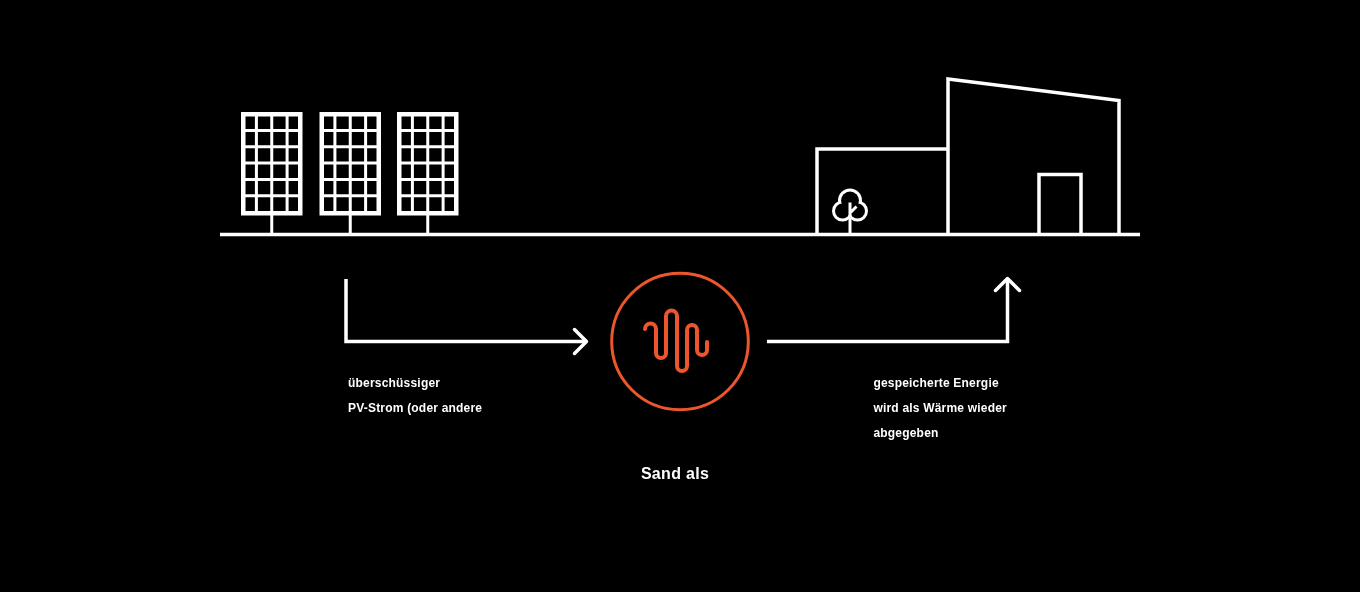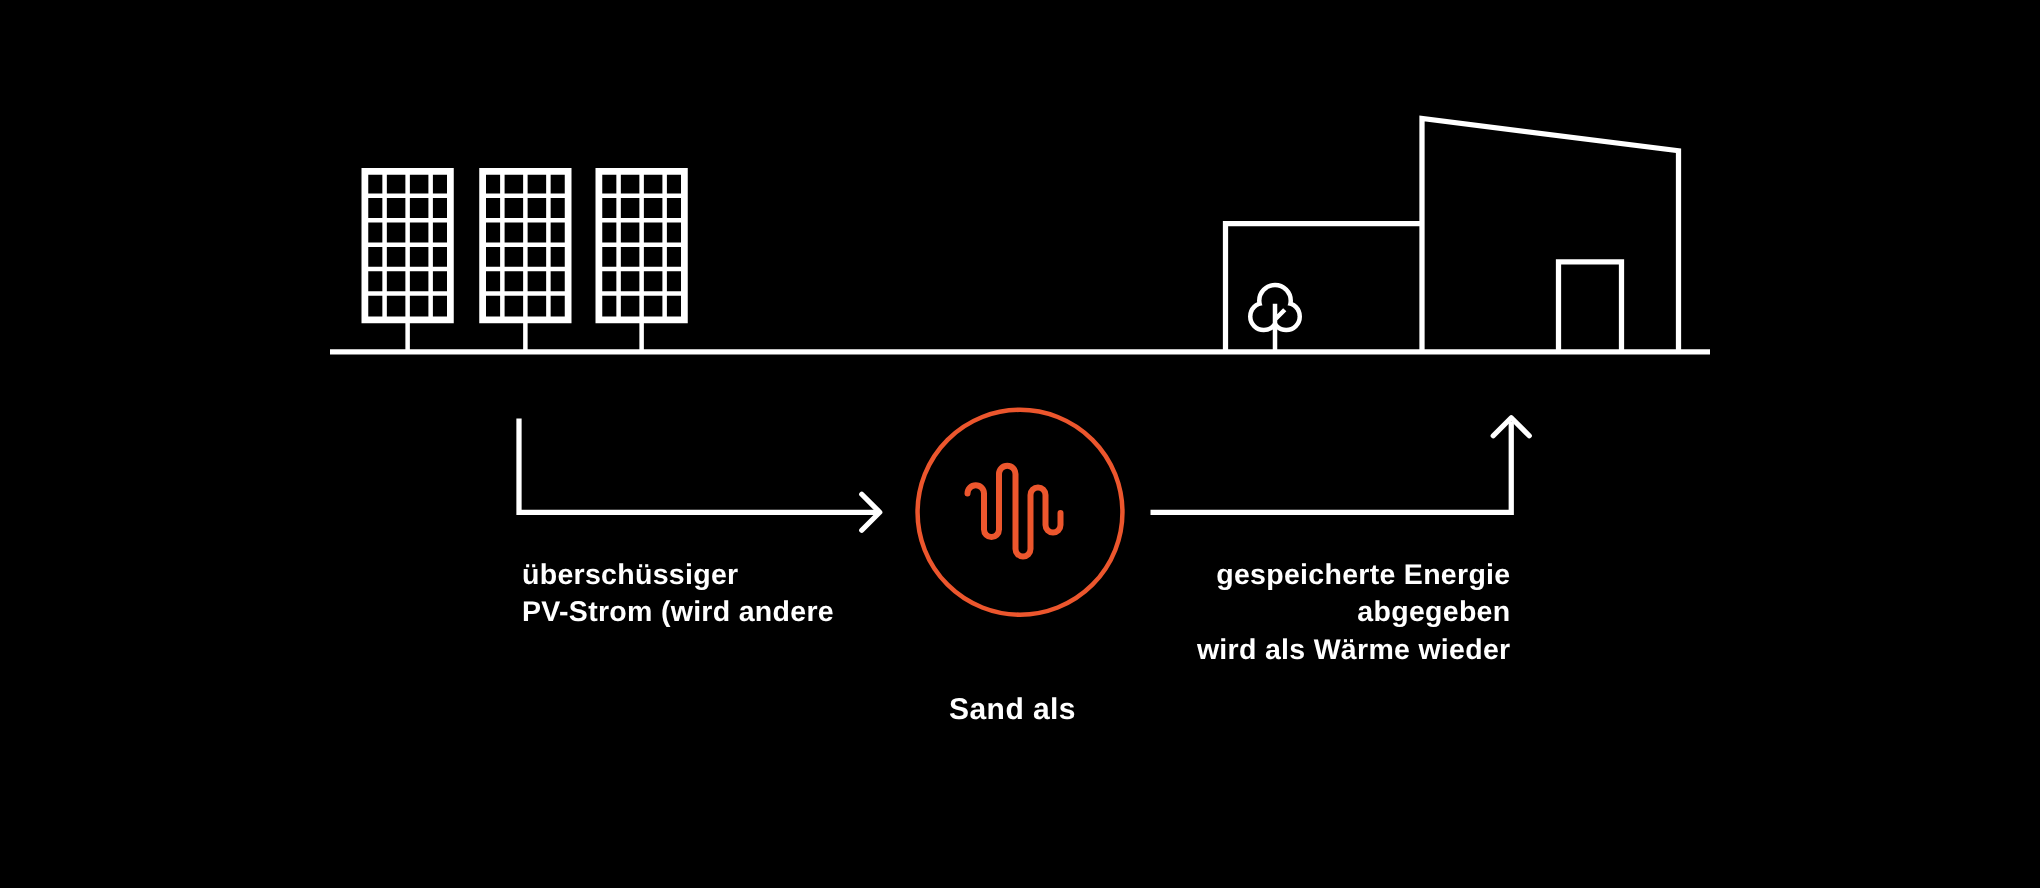--- a/index.html
+++ b/index.html
@@ -13,24 +13,24 @@
   .canvas{position:relative;width:1360px;height:592px;background:var(--background);}
   svg.scene{position:absolute;left:0;top:0;display:block;}
   .ln{stroke:var(--line);fill:none;stroke-width:3.5;}
   .ln-frame{stroke:var(--line);fill:none;stroke-width:4.5;}
   .ln-thin{stroke:var(--line);fill:none;stroke-width:3;}
   .fillbg{fill:var(--background);stroke:none;}
   .treelobe{stroke:var(--line);fill:none;stroke-width:6;}
   .acc-circle{stroke:var(--accent);fill:none;stroke-width:3;}
   .acc-wave{stroke:var(--accent);fill:none;stroke-width:4;stroke-linecap:round;stroke-linejoin:round;}
   .chev{stroke:var(--line);fill:none;stroke-width:3.5;stroke-linecap:round;stroke-linejoin:round;}
-  .label{position:absolute;color:var(--text);font-weight:700;font-size:19px;line-height:25px;letter-spacing:0.2px;white-space:nowrap;}
+  .label{position:absolute;color:var(--text);font-weight:700;font-size:12px;line-height:25px;letter-spacing:0.2px;white-space:nowrap;}
   .flow-left{left:348px;top:371px;text-align:left;}
-  .flow-right{right:353px;top:371px;text-align:right;}
-  .storage{left:675px;top:461px;transform:translateX(-50%);text-align:center;font-size:20px;line-height:25px;letter-spacing:0.3px;}
+  .flow-right{right:353px;top:371px;text-align:left;}
+  .storage{left:675px;top:461px;transform:translateX(-50%);text-align:center;font-size:16px;line-height:25px;letter-spacing:0.3px;}
 </style>
 </head>
 <body>
 
 <div class="canvas">
 
   <svg class="scene" width="1360" height="592" viewBox="0 0 1360 592">
 
     <defs>
       <g id="panel">
@@ -94,26 +94,26 @@
         L 687 330
         a 5 5 0 0 1 10 0
         L 697 350
         a 5 5 0 0 0 10 0
         L 707 342"></path>
     </g>
   </svg>
 
   <div class="label flow-left">
     <div>überschüssiger</div>
-    <div>PV-Strom (wird andere</div>
+    <div>PV-Strom (oder andere</div>
   </div>
 
   <div class="label flow-right">
     <div>gespeicherte Energie</div>
+    <div>wird als Wärme wieder</div>
     <div>abgegeben</div>
-    <div>wird als Wärme wieder</div>
   </div>
 
   <div class="label storage">
     <div>Sand als</div>
   </div>
 
 </div>
 
 </body></html>

